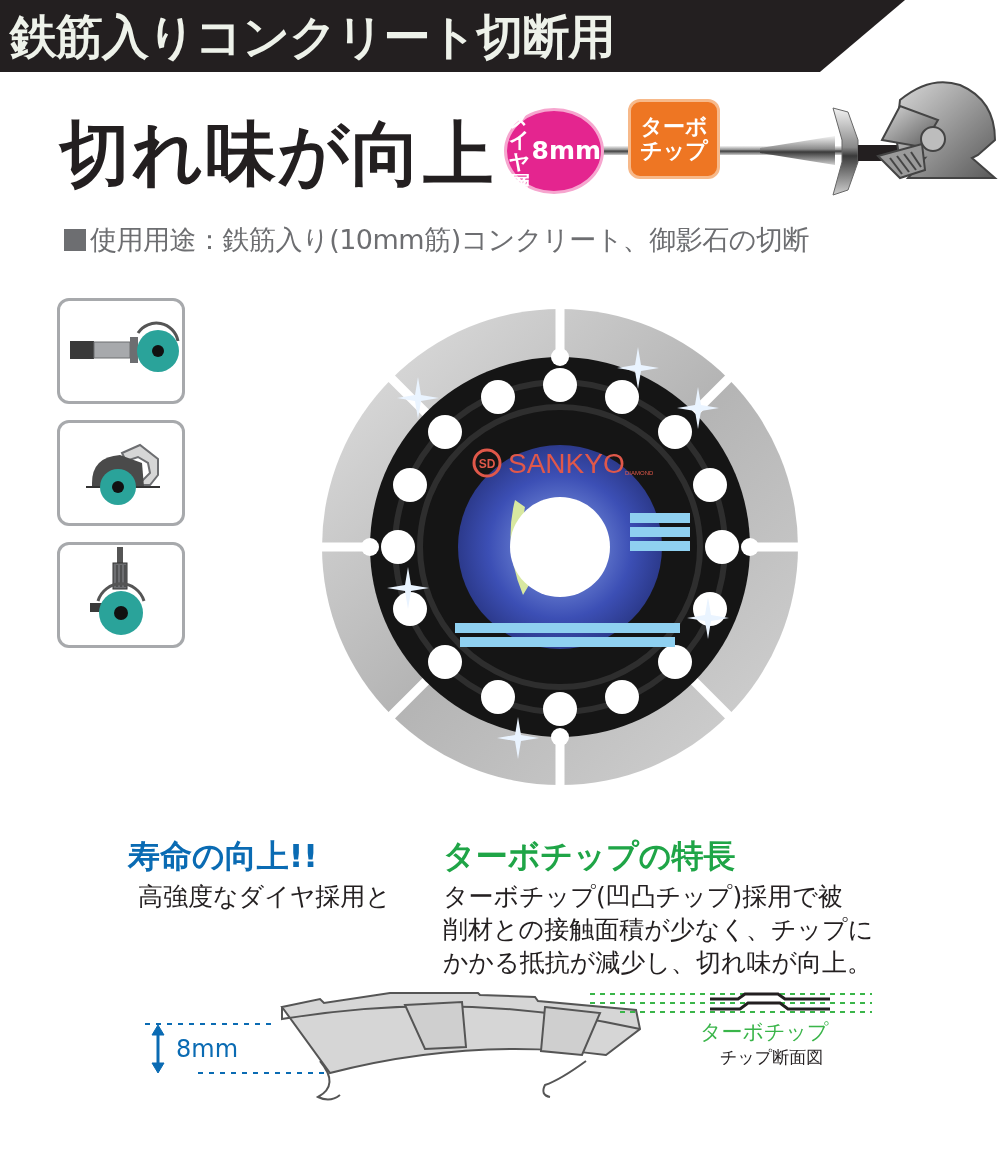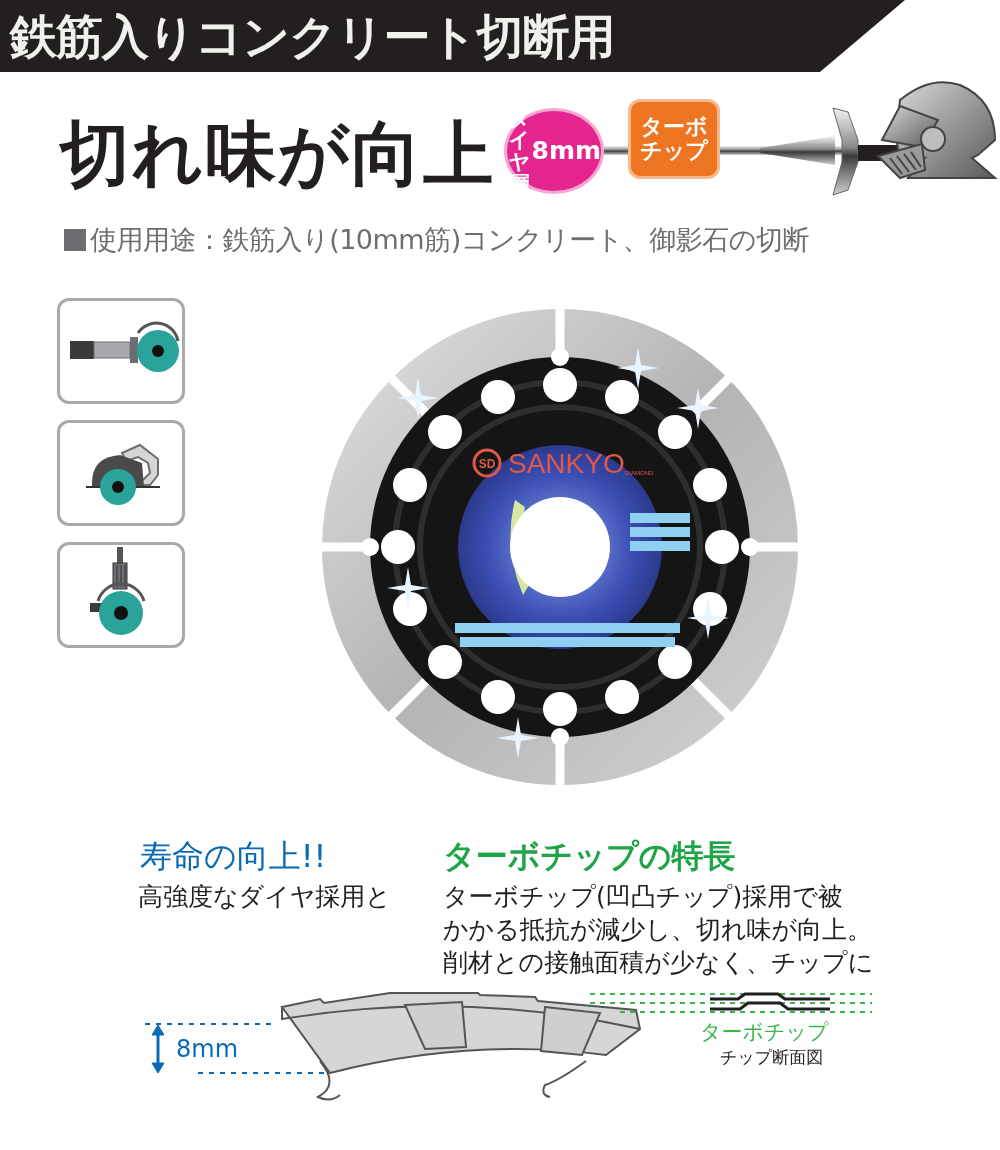--- a/index.html
+++ b/index.html
@@ -58,22 +58,22 @@
     position: absolute; left: 57px; width: 128px; height: 106px;
     border: 3px solid #a7a9ac; border-radius: 12px; background: #fff;
   }
   .tool-box svg { position: absolute; left: 0; top: 0; width: 122px; height: 100px; }
 
   
   .blade { position: absolute; left: 315px; top: 285px; width: 490px; height: 520px; }
 
   
   .feat-life-title {
-    position: absolute; left: 140px; top: 835px;
-    font-size: 32px; font-weight: normal; color: #0a6bb3; white-space: nowrap;
+    position: absolute; left: 128px; top: 835px;
+    font-size: 32px; font-weight: bold; color: #0a6bb3; white-space: nowrap;
   }
   .feat-life-body {
     position: absolute; left: 138px; top: 880px;
     font-size: 25px; line-height: 33px; color: #231f20; white-space: nowrap;
   }
   .feat-turbo-title {
     position: absolute; left: 443px; top: 835px;
     font-size: 32px; font-weight: bold; color: #1fa547; white-space: nowrap;
   }
   .feat-turbo-body {
@@ -260,22 +260,22 @@
 </svg>
 
 <div class="feat-life-title">寿命の向上!!</div>
 <div class="feat-life-body">
   <div>高強度なダイヤ採用と</div>
 </div>
 
 <div class="feat-turbo-title">ターボチップの特長</div>
 <div class="feat-turbo-body">
   <div>ターボチップ(凹凸チップ)採用で被</div>
+  <div>削材との接触面積が少なく、チップに</div>
   <div>かかる抵抗が減少し、切れ味が向上。</div>
-  <div>削材との接触面積が少なく、チップに</div>
 </div>
 
 <svg class="diagram" viewBox="0 0 1000 175">
 
   <line x1="145" y1="49" x2="272" y2="49" stroke="#0a6bb3" stroke-width="2" stroke-dasharray="5,6"></line>
   <line x1="198" y1="98" x2="330" y2="98" stroke="#0a6bb3" stroke-width="2" stroke-dasharray="5,6"></line>
 
   <g stroke="#0a6bb3" fill="#0a6bb3">
     <line x1="158" y1="56" x2="158" y2="92" stroke-width="3"></line>
     <polygon points="152,60 158,50 164,60"></polygon>

